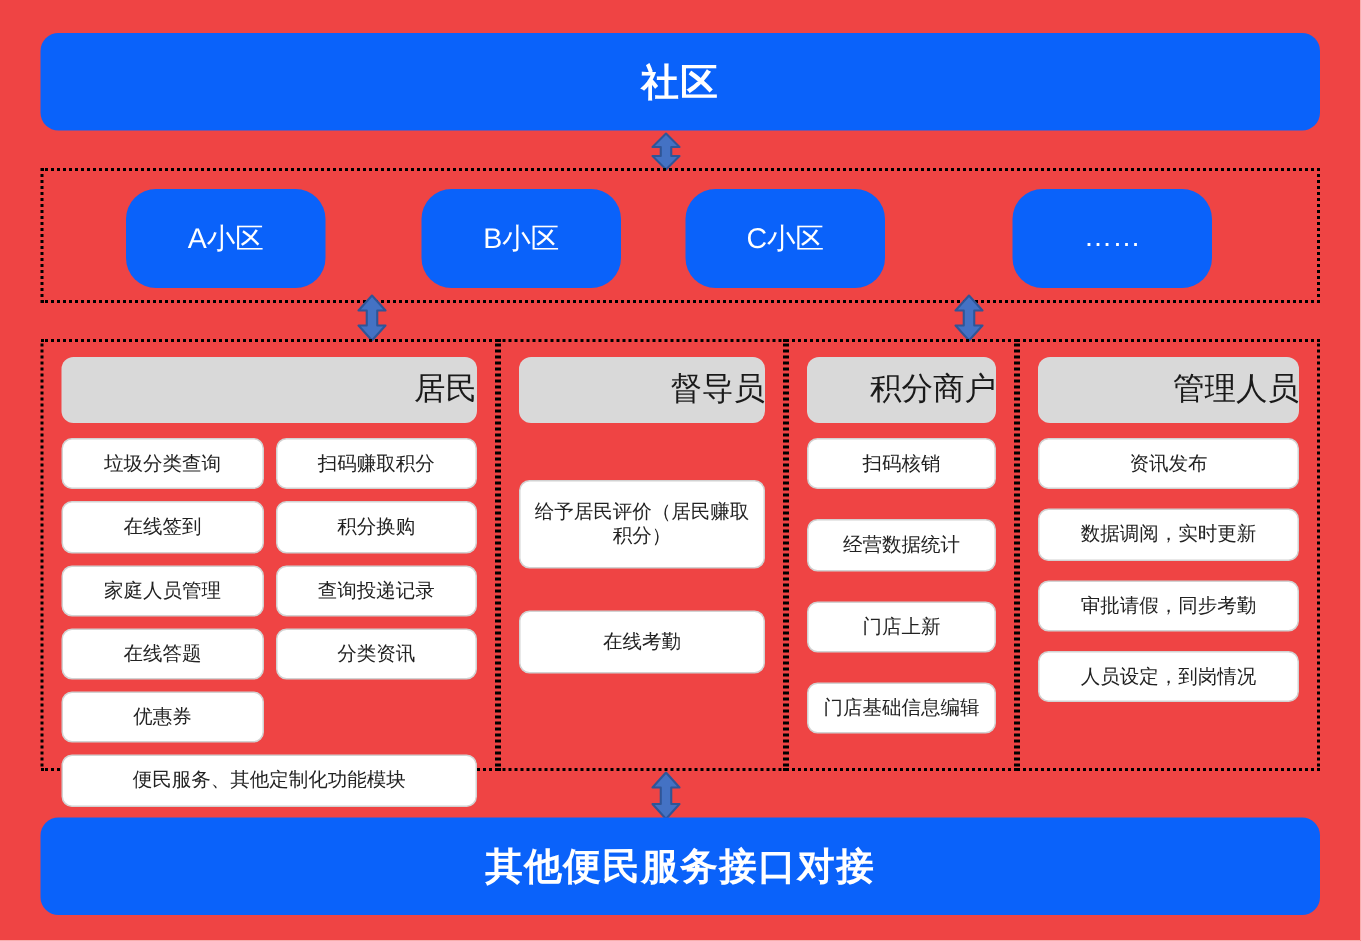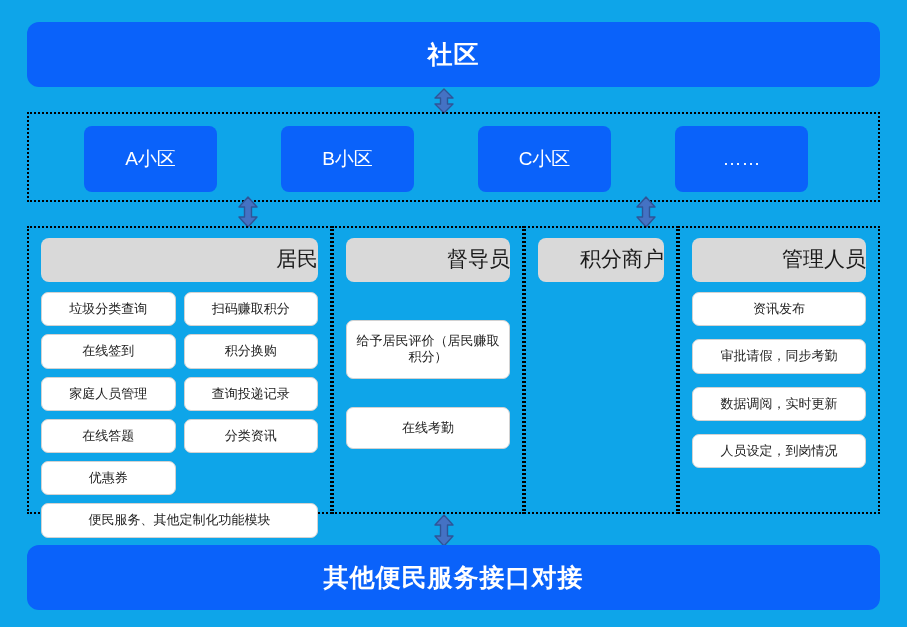--- a/index.html
+++ b/index.html
@@ -9,21 +9,21 @@
     height: 627px;
     background: #ffffff;
     font-family: "Liberation Sans", "DejaVu Sans", sans-serif;
     overflow: hidden;
   }
 
   #diagram {
     position: relative;
     width: 907px;
     height: 627px;
-    background: #0ea5e9;
+    background: #ef4444;
   }
 
   
   .banner {
     position: absolute;
     background: #0a62fa;
     border-radius: 12px;
     color: #ffffff;
     display: flex;
     align-items: center;
@@ -46,30 +46,30 @@
     left: 27px; top: 112px; width: 853px; height: 90px;
   }
 
   
   .estate {
     position: absolute;
     top: 126px;
     width: 133px;
     height: 66px;
     background: #0a62fa;
-    border-radius: 8px;
+    border-radius: 20px;
     color: #ffffff;
     display: flex;
     align-items: center;
     justify-content: center;
     font-size: 19px;
   }
   .estate.e0 { left: 84px; }
   .estate.e1 { left: 281px; }
-  .estate.e2 { left: 478px; text-align: right; }
+  .estate.e2 { left: 457px; text-align: right; }
   .estate.e3 { left: 675px; }
 
   
   #roles {
     position: absolute;
     left: 27px;
     top: 226px;
     width: 853px;
     height: 288px;
     display: flex;
@@ -208,28 +208,34 @@
     <div class="role-col c1">
       <div class="role-header">督导员</div>
       <div class="items one-col spaced">
         <div class="pill">给予居民评价（居民赚取积分）</div>
         <div class="pill">在线考勤</div>
       </div>
     </div>
 
     <div class="role-col c2">
       <div class="role-header">积分商户</div>
+      <div class="items one-col merchant">
+        <div class="pill">扫码核销</div>
+        <div class="pill">经营数据统计</div>
+        <div class="pill">门店上新</div>
+        <div class="pill">门店基础信息编辑</div>
+      </div>
     </div>
 
     <div class="role-col c3">
       <div class="role-header">管理人员</div>
       <div class="items one-col manager">
         <div class="pill">资讯发布</div>
+        <div class="pill">数据调阅，实时更新</div>
         <div class="pill">审批请假，同步考勤</div>
-        <div class="pill">数据调阅，实时更新</div>
         <div class="pill">人员设定，到岗情况</div>
       </div>
     </div>
 
   </div>
 
   <div id="arrow-bottom" class="arrow">
     <svg width="24" height="33" viewBox="0 0 24 33">
       <polygon points="12,1 21,11 15.5,11 15.5,22 21,22 12,32 3,22 8.5,22 8.5,11 3,11" fill="#4472c4" stroke="#2f5597" stroke-width="1.4" stroke-linejoin="round"></polygon>
     </svg>

